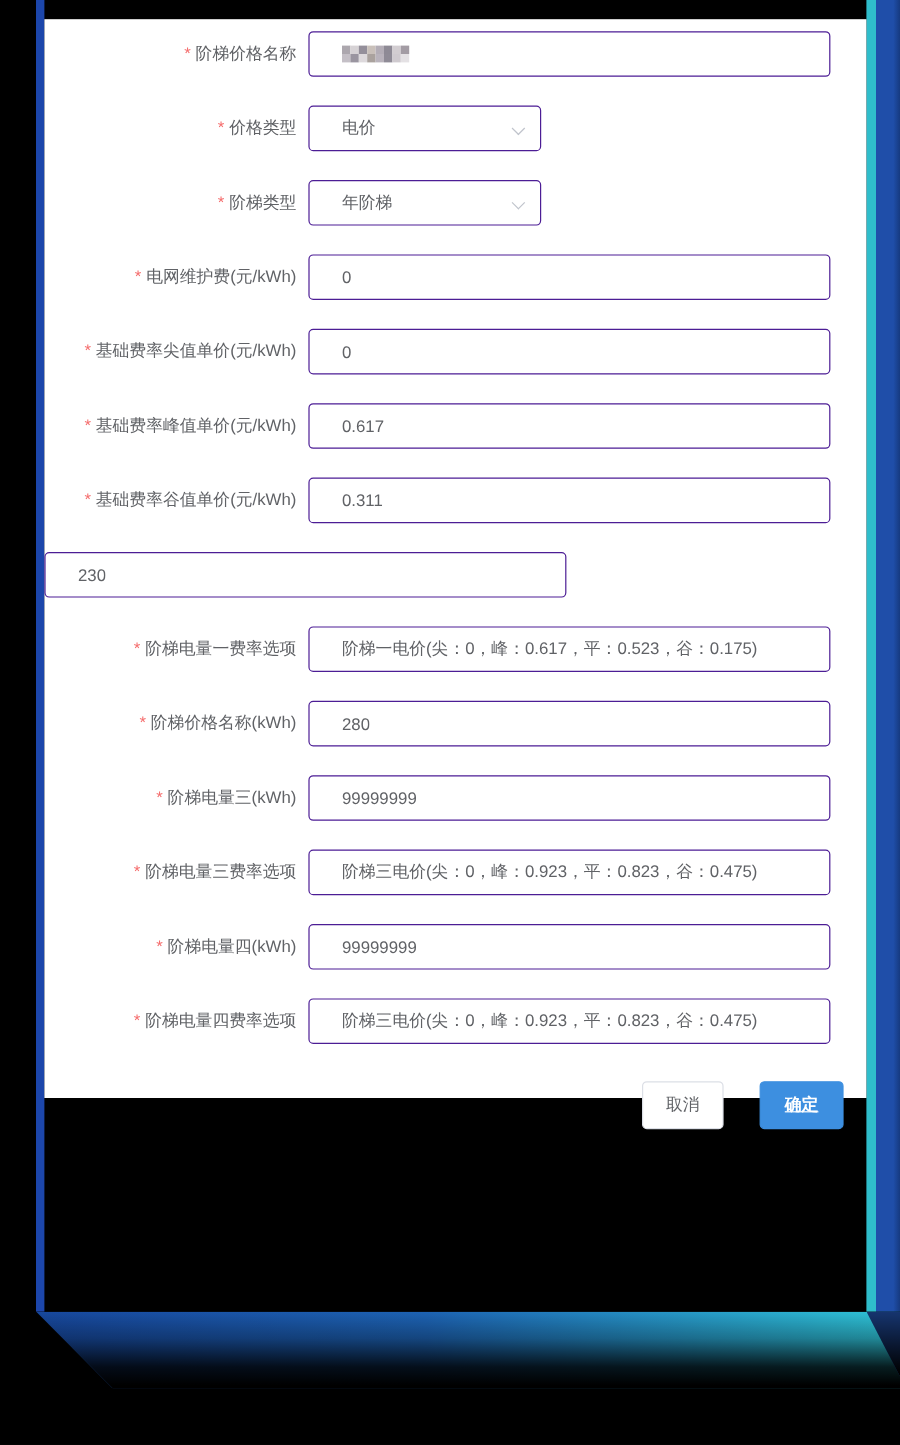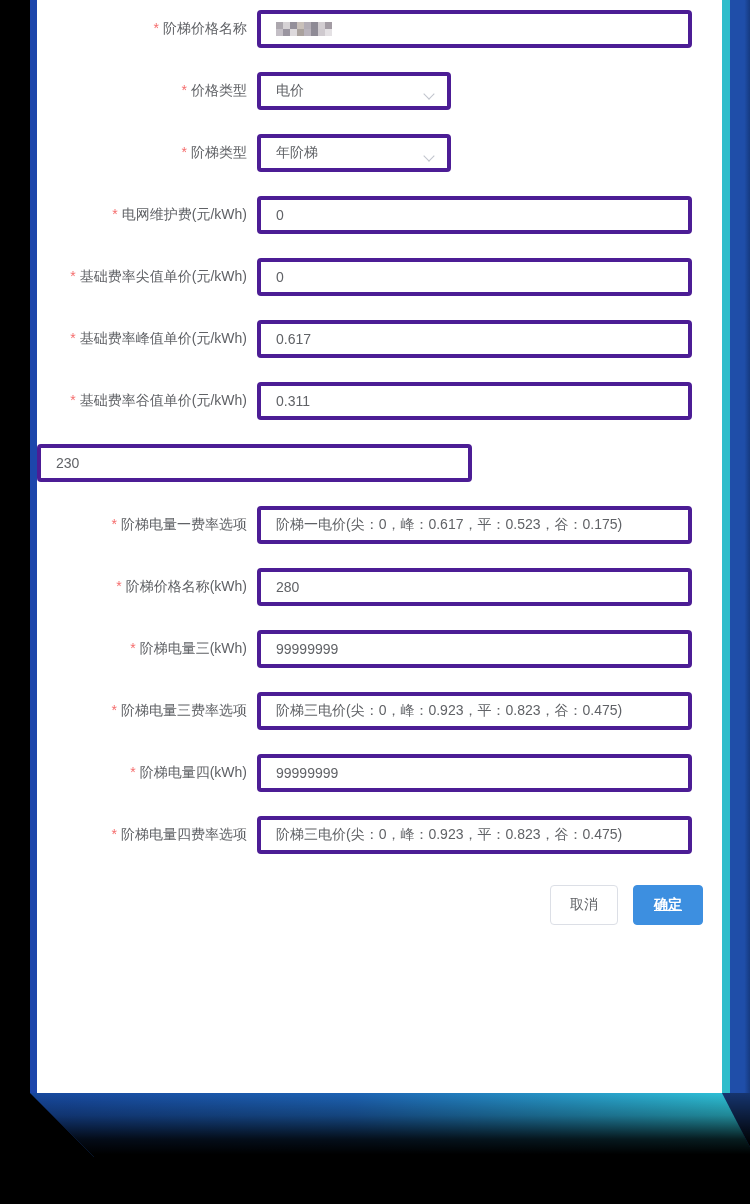--- a/index.html
+++ b/index.html
@@ -17,28 +17,28 @@
                  clip-path:polygon(64px 100%, 0 0, 100% 0, 100% 100%); }
   .bottom-band::after { content:""; position:absolute; inset:0;
                  background:linear-gradient(180deg, rgba(0,0,0,0) 0%, rgba(0,0,0,.30) 35%,
                             rgba(0,0,0,.85) 72%, #000 96%); }
   .corner-right { position:absolute; left:722px; top:1093px; width:28px; height:54px;
                   background:#16356f; clip-path:polygon(0 0,100% 0,100% 100%); }
   .corner-right::after { content:""; position:absolute; inset:0;
                   background:linear-gradient(180deg, rgba(0,0,0,0) 0%, rgba(0,0,0,.7) 65%, #000 95%); }
 
   
-  .panel { position:absolute; left:37px; top:0; width:685px; height:1093px;
+  .panel { position:absolute; left:37px; top:16px; width:685px; height:899px;
            background:#fff; padding-top:10px; }
   .form-row { display:flex; align-items:center; height:38px; margin-bottom:24px; }
   .form-label { width:220px; padding-right:10px; text-align:right; font-size:14px;
                 color:#606266; white-space:nowrap; }
   .req-star { color:#f56c6c; margin-right:4px; font-size:14px; }
-  .ctrl { position:relative; height:38px; border:4px solid #4c1d95; border-radius:4px;
-          background:#fff; display:flex; align-items:center; padding:0 15px;
+  .ctrl { position:relative; height:38px; border:1px solid #4c1d95; border-radius:4px;
+          background:#fff; display:flex; align-items:center; padding:0 27px;
           font-size:14px; color:#606266; }
   .ctrl.input-field  { width:435px; }
   .ctrl.select-field { width:194px; cursor:pointer; }
   .chevron { position:absolute; right:14px; top:14px; width:8px; height:8px;
              border-right:1.5px solid #c0c4cc; border-bottom:1.5px solid #c0c4cc;
              transform:rotate(45deg); }
   .ctrl-text { white-space:nowrap; overflow:hidden; }
 
   
   .mosaic { display:grid; grid-template-columns:repeat(8,7px); grid-auto-rows:7px; }
@@ -46,21 +46,21 @@
   .mosaic i:nth-child(1){background:#aca7ae;} .mosaic i:nth-child(2){background:#d6d2d5;}
   .mosaic i:nth-child(3){background:#948f9a;} .mosaic i:nth-child(4){background:#c9c0ba;}
   .mosaic i:nth-child(5){background:#b3adb6;} .mosaic i:nth-child(6){background:#8e8a95;}
   .mosaic i:nth-child(7){background:#d2cdd1;} .mosaic i:nth-child(8){background:#a39ca4;}
   .mosaic i:nth-child(9){background:#c4bfc6;} .mosaic i:nth-child(10){background:#9a95a0;}
   .mosaic i:nth-child(11){background:#ddd9dc;} .mosaic i:nth-child(12){background:#aaa29e;}
   .mosaic i:nth-child(13){background:#b9b3bc;} .mosaic i:nth-child(14){background:#8f8b96;}
   .mosaic i:nth-child(15){background:#cfcacf;} .mosaic i:nth-child(16){background:#e4e1e4;}
 
   
-  .footer { display:flex; justify-content:flex-end; align-items:center; gap:15px;
+  .footer { display:flex; justify-content:flex-end; align-items:center; gap:30px;
             margin-top:31px; padding-right:19px; }
   .btn { height:40px; border-radius:4px; font-size:14px; cursor:pointer;
          font-family:inherit; }
   .btn-cancel  { width:68px; background:#fff; border:1px solid #dcdfe6; color:#606266; }
   .btn-confirm { width:70px; background:#3d8fe0; border:1px solid #3d8fe0;
                  color:#fff; font-weight:bold;text-decoration:underline; }
 </style>
 </head>
 <body>
 

